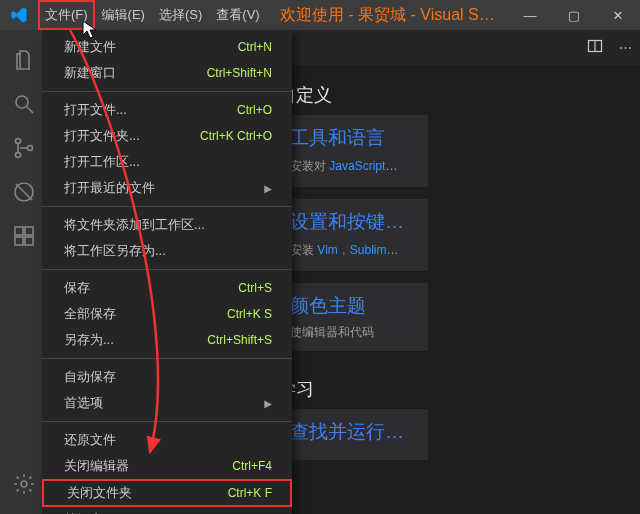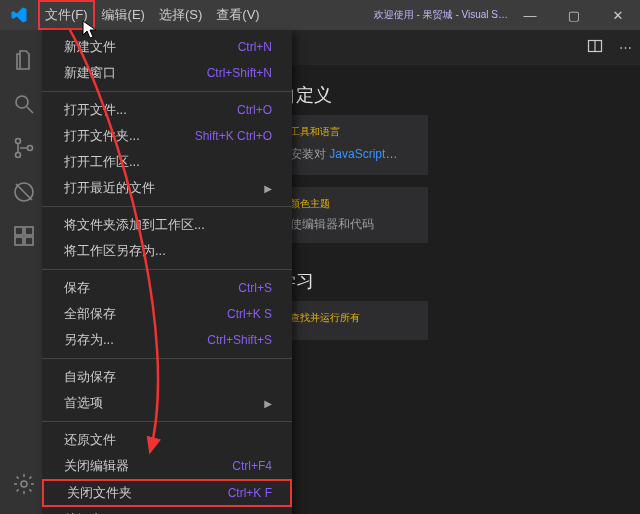--- a/index.html
+++ b/index.html
@@ -1,47 +1,47 @@
 <!DOCTYPE html>
 <html><head>
 <meta charset="utf-8">
 <style>
   html,body{margin:0;padding:0;width:640px;height:514px;background:#1e1e1e;color:#ccc;font-family:"Segoe UI",Arial,sans-serif;font-size:13px;overflow:hidden}
   .titlebar{height:30px;background:#3c3c3c;display:flex;align-items:center;color:#ccc}
   .vs-logo{width:18px;height:18px;margin:0 10px}
   .menubar{display:flex;align-items:center;height:100%}
   .menu-item{padding:0 7px;height:30px;line-height:30px;cursor:pointer}
   .menu-item.highlighted{border:2px solid #e33;padding:0 5px;height:26px;line-height:26px}
-  .title-text{flex:1;text-align:right;font-size:10px;color:#c4b5fd;white-space:nowrap;overflow:hidden;text-overflow:ellipsis}
+  .title-text{flex:1;text-align:center;font-size:16px;color:#f97316;white-space:nowrap;overflow:hidden;text-overflow:ellipsis}
   .win-controls{display:flex;height:100%}
   .win-btn{width:44px;height:30px;display:flex;align-items:center;justify-content:center;color:#ccc}
   .activity-bar{position:absolute;left:0;top:30px;bottom:0;width:48px;background:#333;display:flex;flex-direction:column;align-items:center;padding-top:8px}
   .act-icon{width:48px;height:44px;display:flex;align-items:center;justify-content:center;color:#858585}
   .act-icon svg{width:24px;height:24px}
   .act-bottom{margin-top:auto;margin-bottom:8px}
   .dropdown{position:absolute;left:42px;top:30px;width:250px;background:#252526;box-shadow:4px 4px 8px rgba(0,0,0,.5);z-index:20;padding:4px 0}
   .dd-item{display:flex;align-items:center;justify-content:space-between;padding:0 20px 0 22px;height:26px;color:#ccc;cursor:pointer}
   .dd-item.highlighted{border:2px solid #e33;padding:0 18px 0 23px;height:24px}
-  .dd-short{color:#8b5cf6;font-size:12px}
+  .dd-short{color:#bef264;font-size:12px}
   .dd-sep{height:1px;background:#454545;margin:5px 0}
   .chev{color:#a0a0a0;font-size:10px}
   .editor-area{position:absolute;left:48px;top:30px;right:0;bottom:0;background:#1e1e1e}
   .tabbar{height:35px;background:#252526;display:flex;align-items:center}
   .tab{display:flex;align-items:center;height:35px;padding:0 10px;background:#1e1e1e;color:#fff;gap:6px}
   .tab-logo{width:16px;height:16px}
   .tab-close{margin-left:4px;color:#ccc}
   .tab-actions{margin-left:auto;display:flex;align-items:center;padding-right:8px;gap:16px;color:#ccc}
   .welcome{padding:18px 8px 0 20px;display:flex;gap:40px}
   .col{display:flex;flex-direction:column}
   .sec-title{color:#e6e6e6;font-size:18px;margin:14px 0 8px 0;font-weight:400}
   .first-sec-title{margin-top:0}
   .link{color:#3794ff;font-size:13px;line-height:21px;cursor:pointer}
   .muted{color:#9d9d9d;font-size:13px;margin-top:4px}
   .card{background:#2d2d30;padding:10px 12px;margin-bottom:12px;width:126px}
-  .card-title{color:#eab308;font-size:10px;margin-bottom:5px;white-space:nowrap;overflow:hidden;text-overflow:ellipsis}
+  .card-title{color:#3b82f6;font-size:19px;margin-bottom:5px;white-space:nowrap;overflow:hidden;text-overflow:ellipsis}
   .card-body{color:#9d9d9d;font-size:12px;white-space:nowrap;overflow:hidden;text-overflow:ellipsis}
   .card-body .link{font-size:12px}
   
   .arrow{position:absolute;z-index:30;pointer-events:none}
   .cursor{position:absolute;z-index:40;pointer-events:none}
 </style>
 </head>
 <body>
 
 <div class="titlebar">
@@ -141,20 +141,24 @@
       <span class="link">Stack Overflow</span>
     </div>
 
     <div class="col">
       <div class="sec-title first-sec-title">自定义</div>
       <div class="card">
         <div class="card-title">工具和语言</div>
         <div class="card-body"><span>安装对 </span><span class="link">JavaScript</span>…</div>
       </div>
       <div class="card">
+        <div class="card-title">设置和按键绑定</div>
+        <div class="card-body"><span>安装 </span><span class="link">Vim，Sublim</span>…</div>
+      </div>
+      <div class="card">
         <div class="card-title">颜色主题</div>
         <div class="card-body">使编辑器和代码</div>
       </div>
 
       <div class="sec-title">学习</div>
       <div class="card">
         <div class="card-title">查找并运行所有</div>
       </div>
     </div>
   </div>
@@ -169,21 +173,21 @@
       <span>新建窗口</span>
       <span class="dd-short">Ctrl+Shift+N</span>
     </div>
     <div class="dd-sep"></div>
     <div class="dd-item">
       <span>打开文件...</span>
       <span class="dd-short">Ctrl+O</span>
     </div>
     <div class="dd-item">
       <span>打开文件夹...</span>
-      <span class="dd-short">Shift+K Ctrl+O</span>
+      <span class="dd-short">Ctrl+K Ctrl+O</span>
     </div>
     <div class="dd-item">
       <span>打开工作区...</span>
     </div>
     <div class="dd-item">
       <span>打开最近的文件</span>
       <span class="chev">▶</span>
     </div>
     <div class="dd-sep"></div>
     <div class="dd-item">

